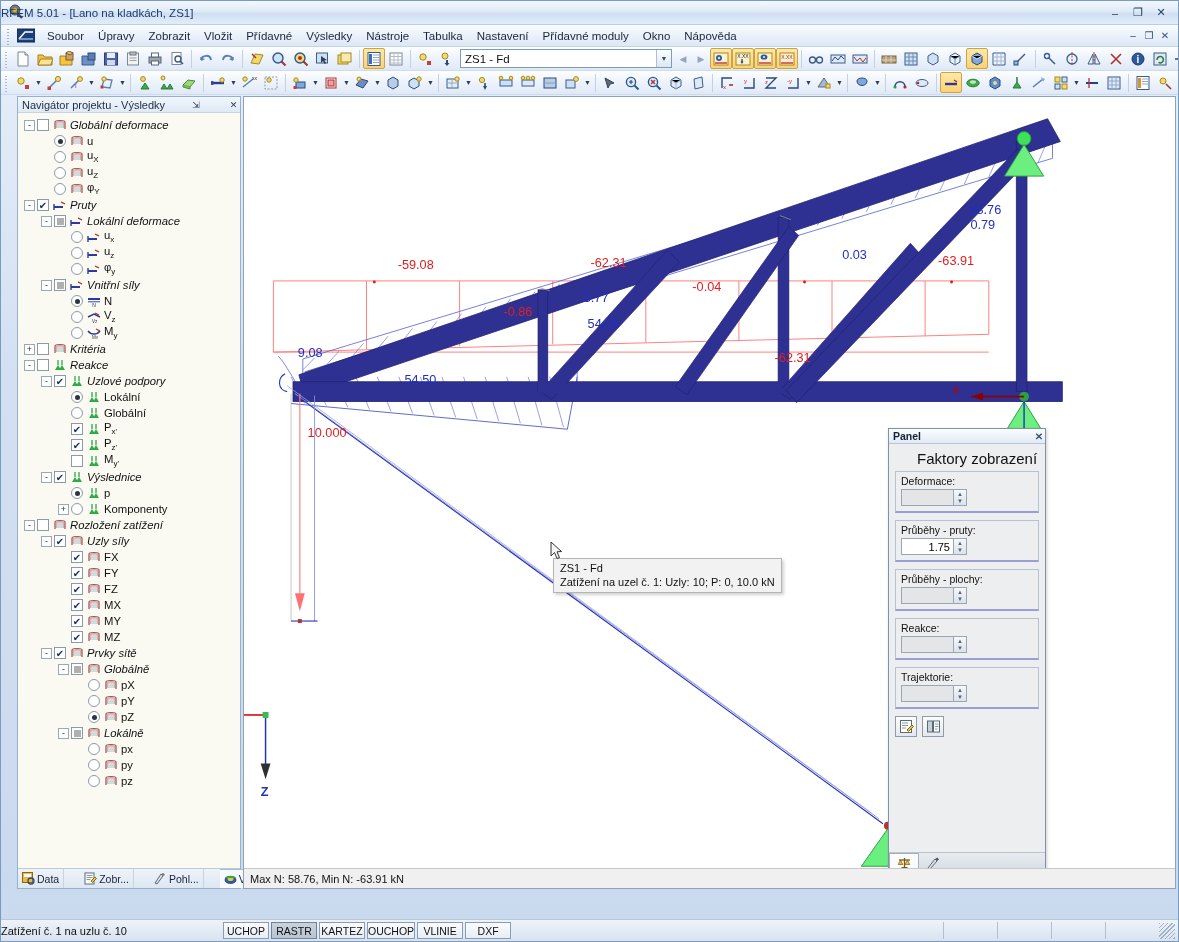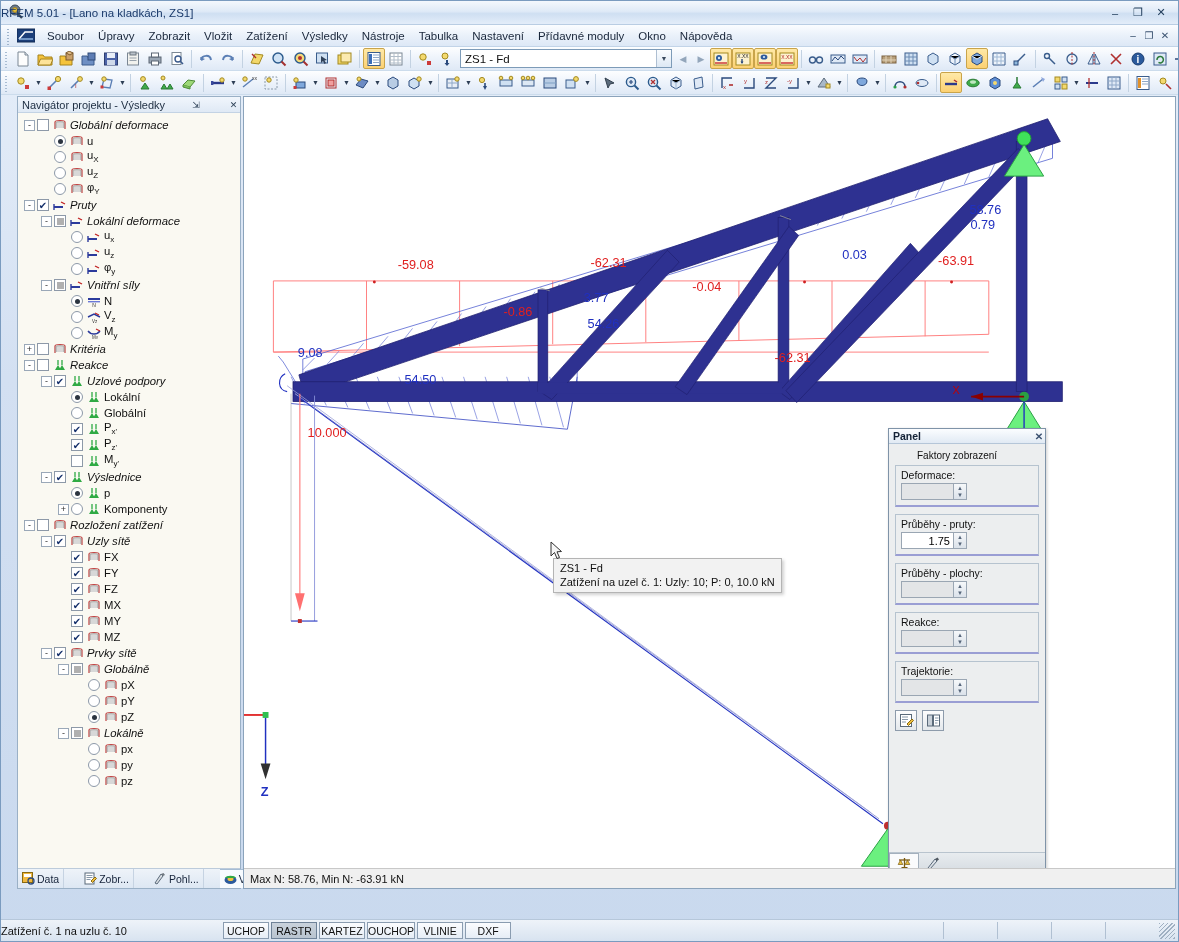--- a/index.html
+++ b/index.html
@@ -188,21 +188,21 @@
     box-shadow: 1px 1px 3px rgba(0,0,0,.2);
   }
   .fp-title {
     height:15px; display:flex;align-items:center;
     background:linear-gradient(to bottom,#fbfdff,#e1eaf4);
     border-bottom:1px solid #b5c6d8;
     font-size:10.5px;font-weight:bold;color:#142236;padding-left:4px;
   }
   .fp-title .x{ margin-left:auto; width:12px;text-align:center;color:#3b5170;font-size:10px;}
   .fp-body{ flex:1; background:#eceeef; padding:4px 6px; overflow:hidden;}
-  .fp-sec-title{ font-size:10px; color:#111; margin:2px 0 4px 2px;padding-left:20px;}
+  .fp-sec-title{ font-size:15px; color:#111; margin:2px 0 4px 2px;padding-left:20px;}
   .gbox{
     border:1px solid #b6c3cf; border-bottom:2px solid #9a9ed4; margin-bottom:7px;
     padding:3px 5px 5px 5px; background:#eceeef;
   }
   .gbox .glab{ font-size:10.5px;color:#111; margin-bottom:2px;}
   .spin{ display:flex; height:17px; width:66px;}
   .spin .sv{ flex:1; border:1px solid #9aa6b3; border-right:none; background:#e3e5e7;
      font-size:11px; text-align:right; padding-right:3px; display:flex;align-items:center;justify-content:flex-end;color:#333;}
   .spin.enabled .sv{ background:#fff; color:#000;}
   .spin .sb{ width:14px; border:1px solid #9aa6b3; background:linear-gradient(to bottom,#f6f8fa,#dbe2ea);
@@ -274,21 +274,21 @@
         <rect x="0" y="1" width="18" height="13" fill="#1c3f7a" stroke="#102a52"></rect>
         <path d="M2 11 L8 4 L16 4" stroke="#fff" stroke-width="1.5" fill="none"></path>
         <path d="M2 11 L16 11" stroke="#9fc4ee" stroke-width="1.3" fill="none"></path>
       </svg>
     </div>
     <div id="menu-items" style="display:flex">
         <div class="menuitem">Soubor</div>
         <div class="menuitem">Úpravy</div>
         <div class="menuitem">Zobrazit</div>
         <div class="menuitem">Vložit</div>
-        <div class="menuitem">Zatížení</div>
+        <div class="menuitem">Přídavné</div>
         <div class="menuitem">Výsledky</div>
         <div class="menuitem">Nástroje</div>
         <div class="menuitem">Tabulka</div>
         <div class="menuitem">Nastavení</div>
         <div class="menuitem">Přídavné moduly</div>
         <div class="menuitem">Okno</div>
         <div class="menuitem">Nápověda</div>
       </div>
     <div class="mdi-btns">
       <span>–</span>
@@ -1221,21 +1221,21 @@
           <div class="trow">
             <span class="tind" style="width: 23px; flex: 0 0 23px;"></span>
             <span class="exp">-</span>
             <span class="cb">✔</span>
             <span class="ticon">
               <svg width="14" height="12" viewBox="0 0 14 12">
                 <path d="M2 10 L2 3 C2 1 12 1 12 3 L12 10" stroke="#c04040" stroke-width="1.2" fill="none"></path>
                 <path d="M3 9 L3 3.6 C3 2.4 11 2.4 11 3.6 L11 9" fill="#d8d8d8" stroke="#8a8a8a" stroke-width="0.7"></path>
               </svg>
             </span>
-            <span class="tlabel italic">Uzly sítě</span>
+            <span class="tlabel italic">Uzly síly</span>
           </div>
           <div class="trow">
             <span class="tind" style="width: 40px; flex: 0 0 40px;"></span>
             <span class="expspace"></span>
             <span class="cb">✔</span>
             <span class="ticon">
               <svg width="14" height="12" viewBox="0 0 14 12">
                 <path d="M2 10 L2 3 C2 1 12 1 12 3 L12 10" stroke="#c04040" stroke-width="1.2" fill="none"></path>
                 <path d="M3 9 L3 3.6 C3 2.4 11 2.4 11 3.6 L11 9" fill="#d8d8d8" stroke="#8a8a8a" stroke-width="0.7"></path>
               </svg>

